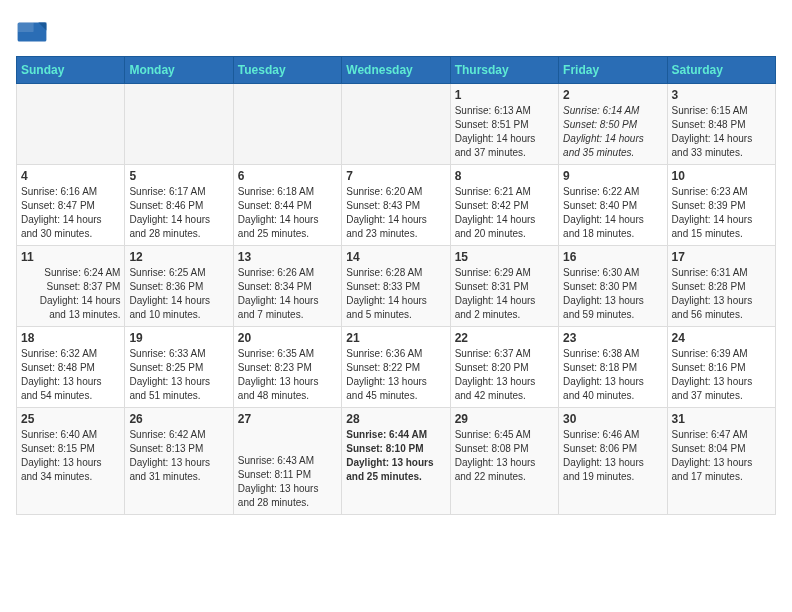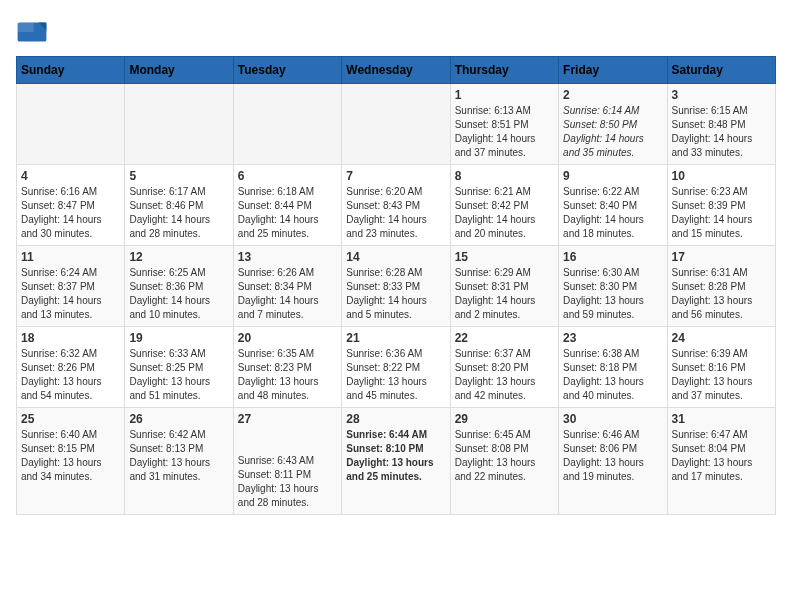--- a/index.html
+++ b/index.html
@@ -52,21 +52,21 @@
       font-size: 16px;
       color: #555;
     }
     table {
       width: 100%;
       border-collapse: collapse;
       table-layout: fixed;
     }
     thead tr th {
       background-color: #2a6db5;
-      color: #000000;
+      color: #5eead4;
       font-size: 12px;
       padding: 6px 4px;
       text-align: left;
       border: 1px solid #1a5a9a;
     }
     tbody tr td {
       vertical-align: top;
       font-size: 10px;
       color: #333;
       padding: 4px;
@@ -189,21 +189,21 @@
         <td>
           <div class="day-number">10</div>
           <div class="day-info" style="white-space: pre-line;">Sunrise: 6:23 AM
 Sunset: 8:39 PM
 Daylight: 14 hours and 15 minutes.</div>
         </td>
       </tr>
       <tr>
         <td>
           <div class="day-number">11</div>
-          <div class="day-info" style="white-space: pre-line;">Sunrise: 6:24 AM
+          <div class="day-info" style="white-space: pre-line; text-align: right;">Sunrise: 6:24 AM
 Sunset: 8:37 PM
 Daylight: 14 hours and 13 minutes.</div>
         </td>
         <td>
           <div class="day-number">12</div>
           <div class="day-info" style="white-space: pre-line;">Sunrise: 6:25 AM
 Sunset: 8:36 PM
 Daylight: 14 hours and 10 minutes.</div>
         </td>
         <td>
@@ -234,21 +234,21 @@
           <div class="day-number">17</div>
           <div class="day-info" style="white-space: pre-line;">Sunrise: 6:31 AM
 Sunset: 8:28 PM
 Daylight: 13 hours and 56 minutes.</div>
         </td>
       </tr>
       <tr>
         <td>
           <div class="day-number">18</div>
           <div class="day-info" style="white-space: pre-line;">Sunrise: 6:32 AM
-Sunset: 8:26 PM
+Sunset: 8:48 PM
 Daylight: 13 hours and 54 minutes.</div>
         </td>
         <td>
           <div class="day-number">19</div>
           <div class="day-info" style="white-space: pre-line;">Sunrise: 6:33 AM
 Sunset: 8:25 PM
 Daylight: 13 hours and 51 minutes.</div>
         </td>
         <td>
           <div class="day-number">20</div>

